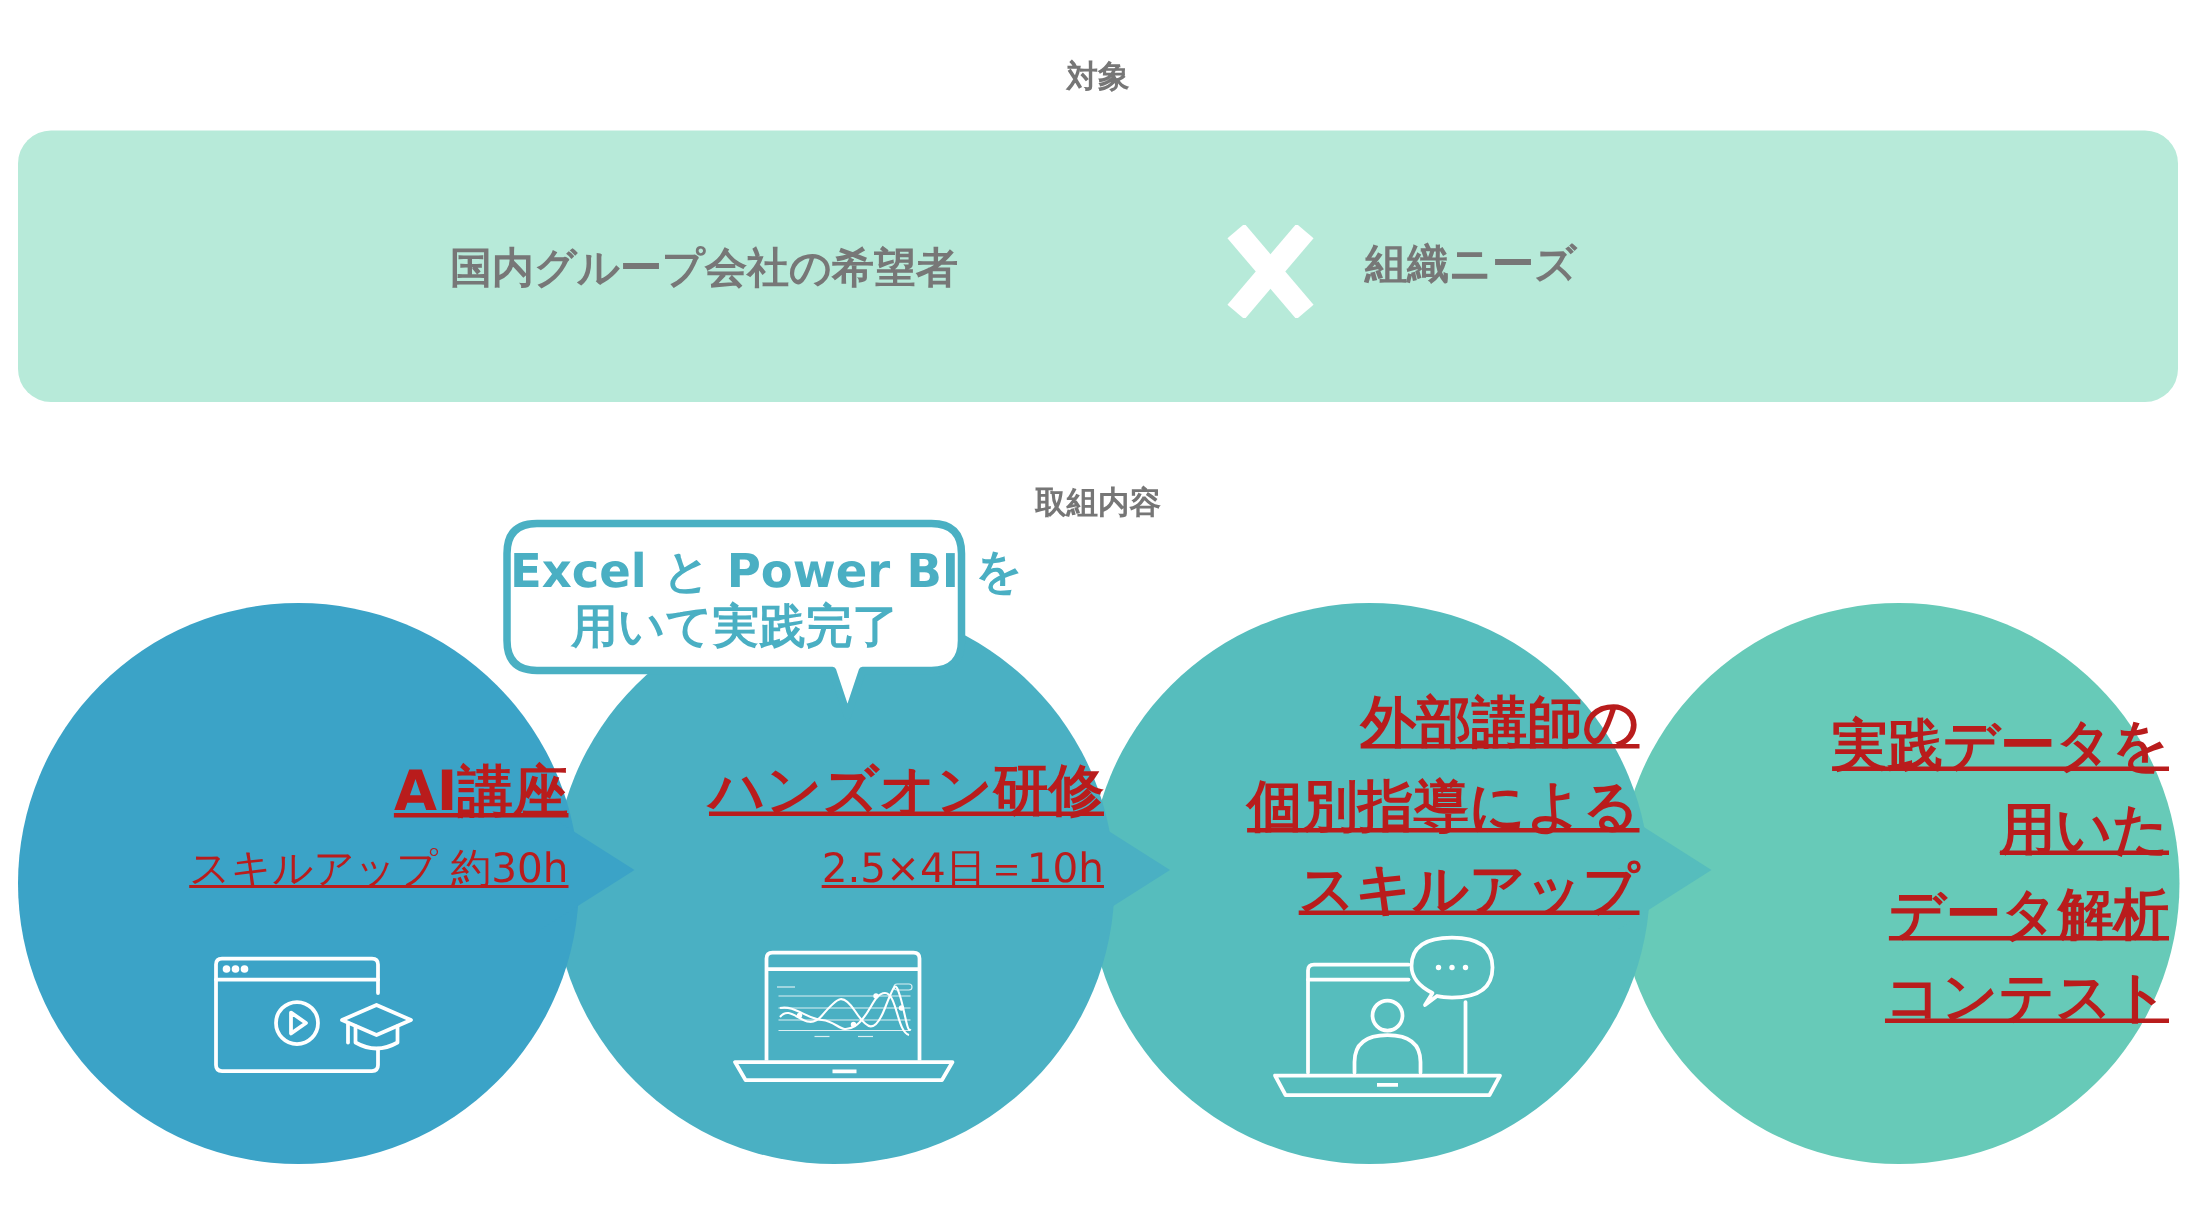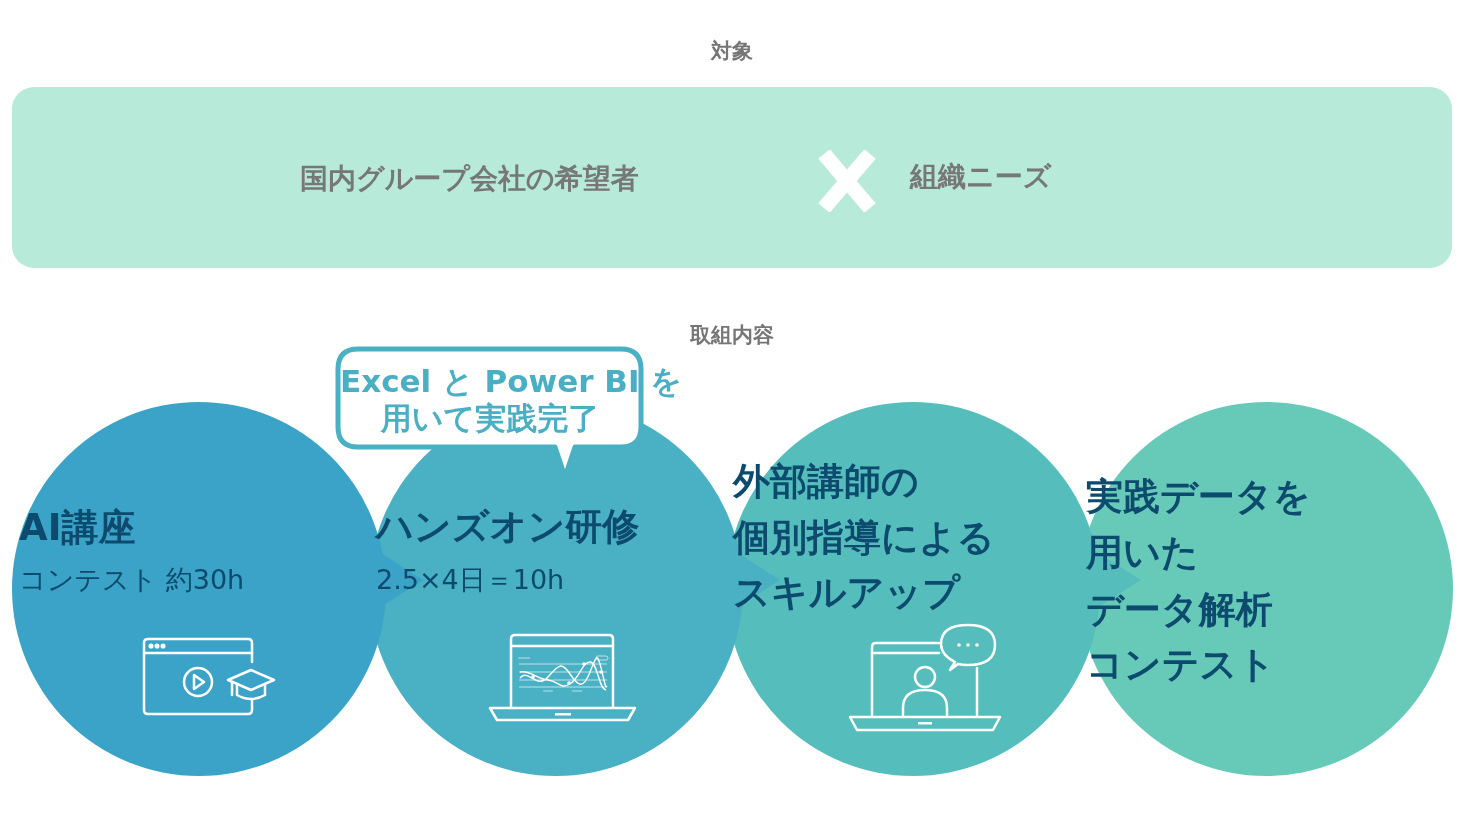--- a/index.html
+++ b/index.html
@@ -17,22 +17,23 @@
   }
   .target-text {
     position: absolute; top: 155px; font-size: 28px; font-weight: bold;
     color: #777777; line-height: 48px; white-space: nowrap;
   }
   .cross {
     position: absolute; left: 816px; top: 150px; width: 62px; height: 62px;
   }
   .diagram { position: absolute; left: 0; top: 0; width: 1464px; height: 816px; }
   .step-line {
-    position: absolute; width: 360px; text-align: left; color: #0c4a6e;
+    position: absolute; width: 360px; text-align: right; color: #b91c1c;
     white-space: nowrap;
+    text-decoration: underline;
   }
   .step-title { font-size: 37px; font-weight: bold; line-height: 46px; height: 46px; }
   .step-sub { font-size: 27px; font-weight: normal; line-height: 36px; height: 36px; }
   .callout-line {
     position: absolute; left: 340px; width: 300px; text-align: center;
     color: #4aafc3; font-size: 31px; font-weight: bold; line-height: 34px; white-space: nowrap;
   }
 </style>
 </head>
 <body>
@@ -119,21 +120,21 @@
     <rect x="918" y="722" width="14" height="2.5" fill="#ffffff" stroke="none"></rect>
   </g>
 
   <path d="M358 349 H621 Q641 349 641 369 V427 Q641 447 621 447 H575 L565 477 L555 447 H358 Q338 447 338 427 V369 Q338 349 358 349 Z" fill="#ffffff" stroke="#4ab0c3" stroke-width="5" stroke-linejoin="round"></path>
 </svg>
 
 <div class="callout-line" style="top:364px;">Excel と Power BI を</div>
 <div class="callout-line" style="top:401px;">用いて実践完了</div>
 
 <div class="step-line step-title" style="left:19px; top:505px;">AI講座</div>
-<div class="step-line step-sub" style="left:19px; top:562px;">コンテスト 約30h</div>
+<div class="step-line step-sub" style="left:19px; top:562px;">スキルアップ 約30h</div>
 
 <div class="step-line step-title" style="left:376px; top:504px;">ハンズオン研修</div>
 <div class="step-line step-sub" style="left:376px; top:562px;">2.5×4日＝10h</div>
 
 <div class="step-line step-title" style="left:733px; top:459px;">外部講師の</div>
 <div class="step-line step-title" style="left:733px; top:515px;">個別指導による</div>
 <div class="step-line step-title" style="left:733px; top:570px;">スキルアップ</div>
 
 <div class="step-line step-title" style="left:1086px; top:474px;">実践データを</div>
 <div class="step-line step-title" style="left:1086px; top:530px;">用いた</div>

